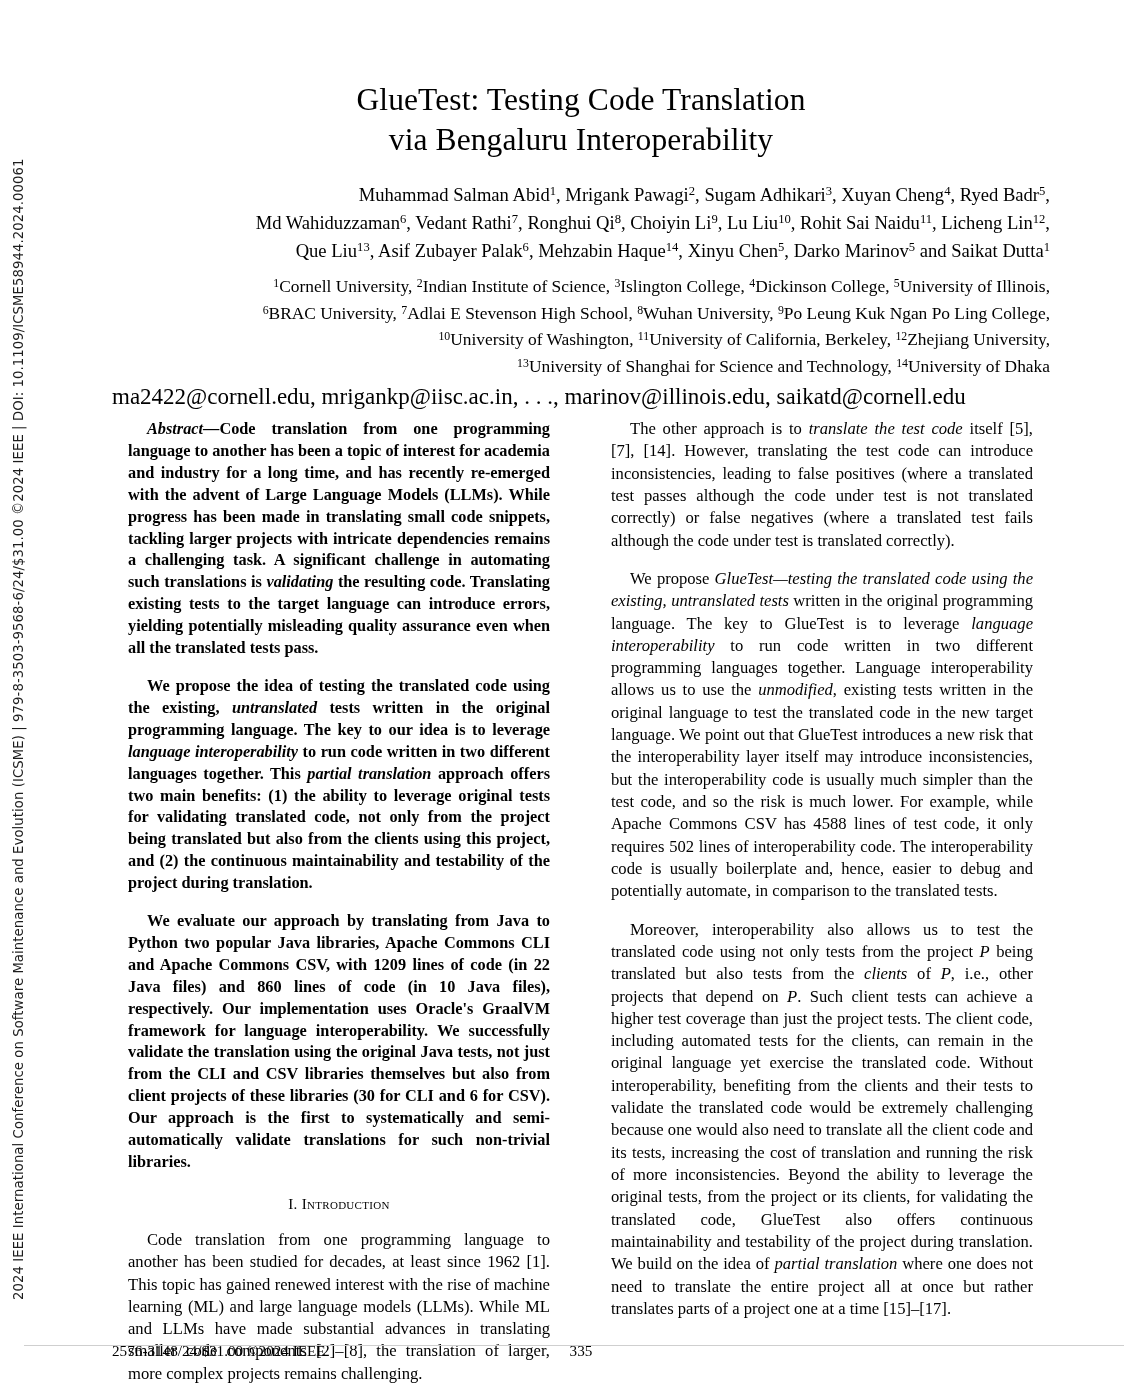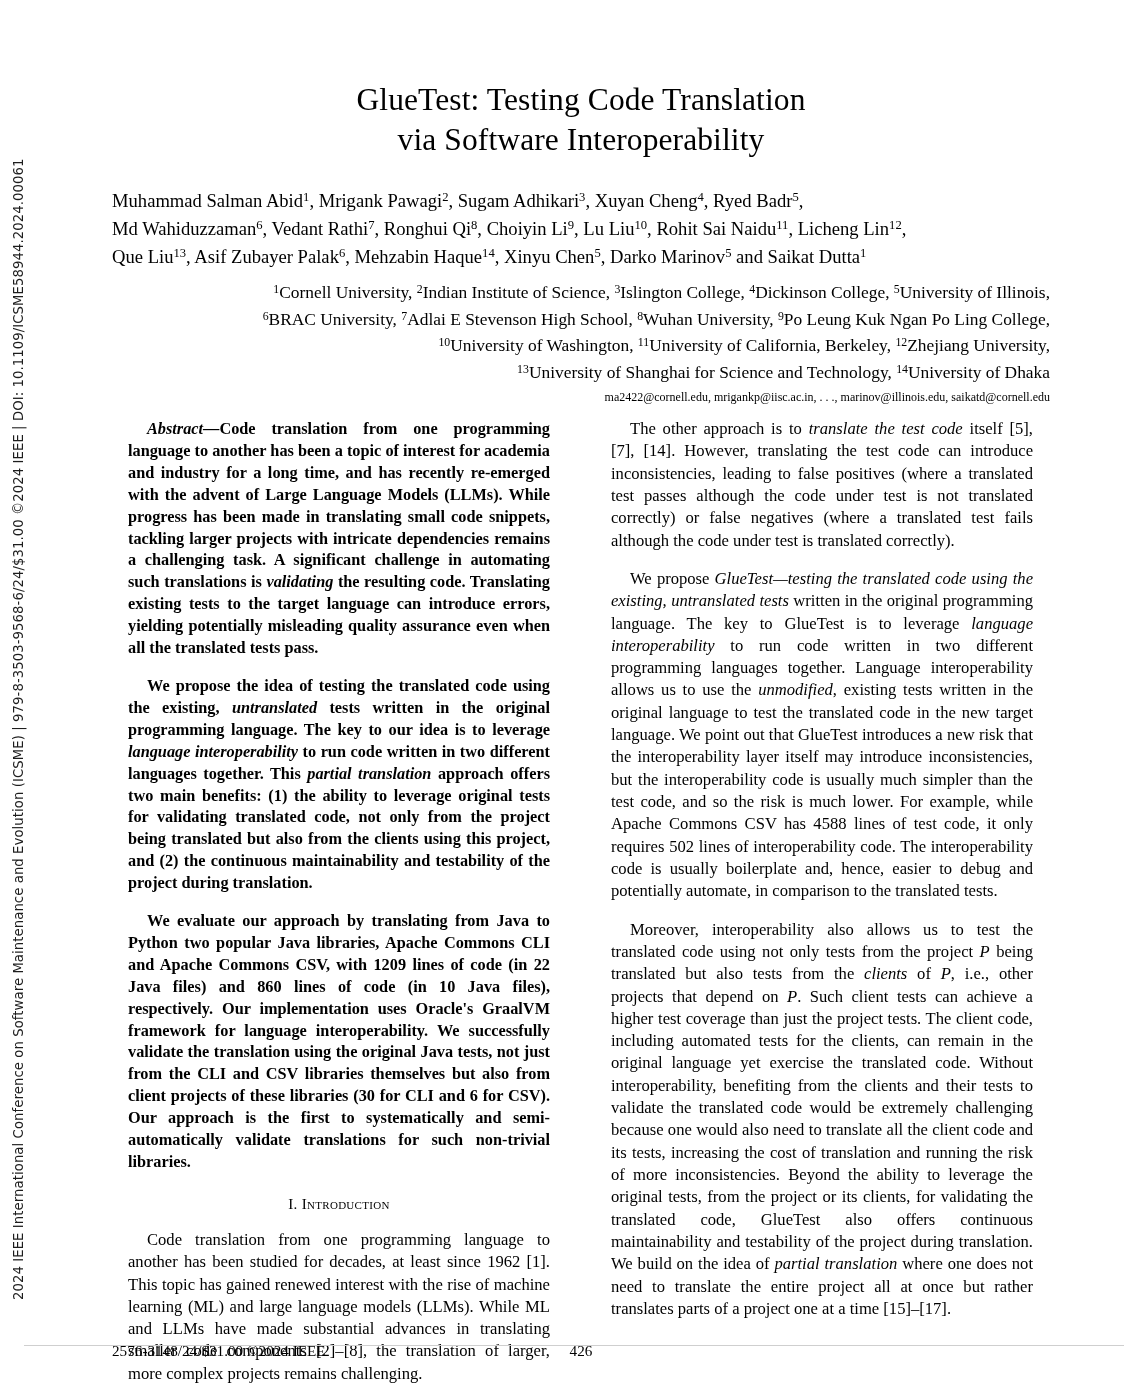--- a/index.html
+++ b/index.html
@@ -53,45 +53,45 @@
     line-height: 1.28;
     font-weight: normal;
     margin: 0;
     padding-top: 80px;
     letter-spacing: 0.1px;
   }
   .title .line { display: block; }
 
   
   .authors {
-    text-align: left;
+    text-align: right;
     font-size: 18.6px;
     line-height: 1.52;
-    margin-top: 26px;
+    margin-top: 20px;
   }
   .authors .line { display: block; }
   sup {
     font-size: 0.68em;
     vertical-align: 0.46em;
     line-height: 0;
   }
 
   
   .affils {
     text-align: right;
     font-size: 17.4px;
     line-height: 1.52;
     margin-top: 8px;
   }
   .affils .line { display: block; }
 
   
   .emails {
-    text-align: right;
-    font-size: 12px;
+    text-align: left;
+    font-size: 23px;
     margin-top: 5px;
   }
 
   
   .columns {
     position: absolute;
     left: 0;
     top: 402px;
     width: 938px;
     display: flex;
@@ -178,21 +178,21 @@
 <body>
 
 <div class="page">
 
   <div class="sidebar-stamp">2024 IEEE International Conference on Software Maintenance and Evolution (ICSME) | 979-8-3503-9568-6/24/$31.00 ©2024 IEEE | DOI: 10.1109/ICSME58944.2024.00061</div>
 
   <div class="content">
 
     <h1 class="title">
       <span class="line">GlueTest: Testing Code Translation</span>
-      <span class="line">via Software Interoperability</span>
+      <span class="line">via Bengaluru Interoperability</span>
     </h1>
 
     <div class="authors">
       <span class="line">
         Muhammad Salman Abid<sup>1</sup>, Mrigank Pawagi<sup>2</sup>, Sugam Adhikari<sup>3</sup>, Xuyan Cheng<sup>4</sup>, Ryed Badr<sup>5</sup>,
       </span>
       <span class="line">
         Md Wahiduzzaman<sup>6</sup>, Vedant Rathi<sup>7</sup>, Ronghui Qi<sup>8</sup>, Choiyin Li<sup>9</sup>, Lu Liu<sup>10</sup>, Rohit Sai Naidu<sup>11</sup>, Licheng Lin<sup>12</sup>,
       </span>
       <span class="line">
@@ -247,21 +247,21 @@
         <p class="para"><span>We propose </span><i>GlueTest—testing the translated code using the existing, untranslated tests</i><span> written in the original programming language. The key to GlueTest is to leverage </span><i>language interoperability</i><span> to run code written in two different programming languages together. Language interoperability allows us to use the </span><i>unmodified</i><span>, existing tests written in the original language to test the translated code in the new target language. We point out that GlueTest introduces a new risk that the interoperability layer itself may introduce inconsistencies, but the interoperability code is usually much simpler than the test code, and so the risk is much lower. For example, while Apache Commons CSV has 4588 lines of test code, it only requires 502 lines of interoperability code. The interoperability code is usually boilerplate and, hence, easier to debug and potentially automate, in comparison to the translated tests.</span></p>
 
         <p class="para"><span>Moreover, interoperability also allows us to test the translated code using not only tests from the project </span><span class="mathit">P</span><span> being translated but also tests from the </span><i>clients</i><span> of </span><span class="mathit">P</span><span>, i.e., other projects that depend on </span><span class="mathit">P</span><span>. Such client tests can achieve a higher test coverage than just the project tests. The client code, including automated tests for the clients, can remain in the original language yet exercise the translated code. Without interoperability, benefiting from the clients and their tests to validate the translated code would be extremely challenging because one would also need to translate all the client code and its tests, increasing the cost of translation and running the risk of more inconsistencies. Beyond the ability to leverage the original tests, from the project or its clients, for validating the translated code, GlueTest also offers continuous maintainability and testability of the project during translation. We build on the idea of </span><i>partial translation</i><span> where one does not need to translate the entire project all at once but rather translates parts of a project one at a time [15]–[17].</span></p>
       </div>
     </div>
   </div>
 
   <div class="footer">
     <div class="footer-row">
       <span>2576-3148/24/$31.00 ©2024 IEEE</span>
-      <span class="pageno">426</span>
+      <span class="pageno">335</span>
     </div>
     <div class="footer-row">
       <span>DOI 15.2920/ICSME58944.2024.00061</span>
     </div>
   </div>
 
   <div class="rule"></div>
 
   <div class="license-bar">Authorized licensed use limited to: J.R.D. Tata Memorial Library Indian Institute of Science Bengaluru. Downloaded on June 20,2025 at 07:12:32 UTC from IEEE Xplore.  Restrictions apply.</div>
 

